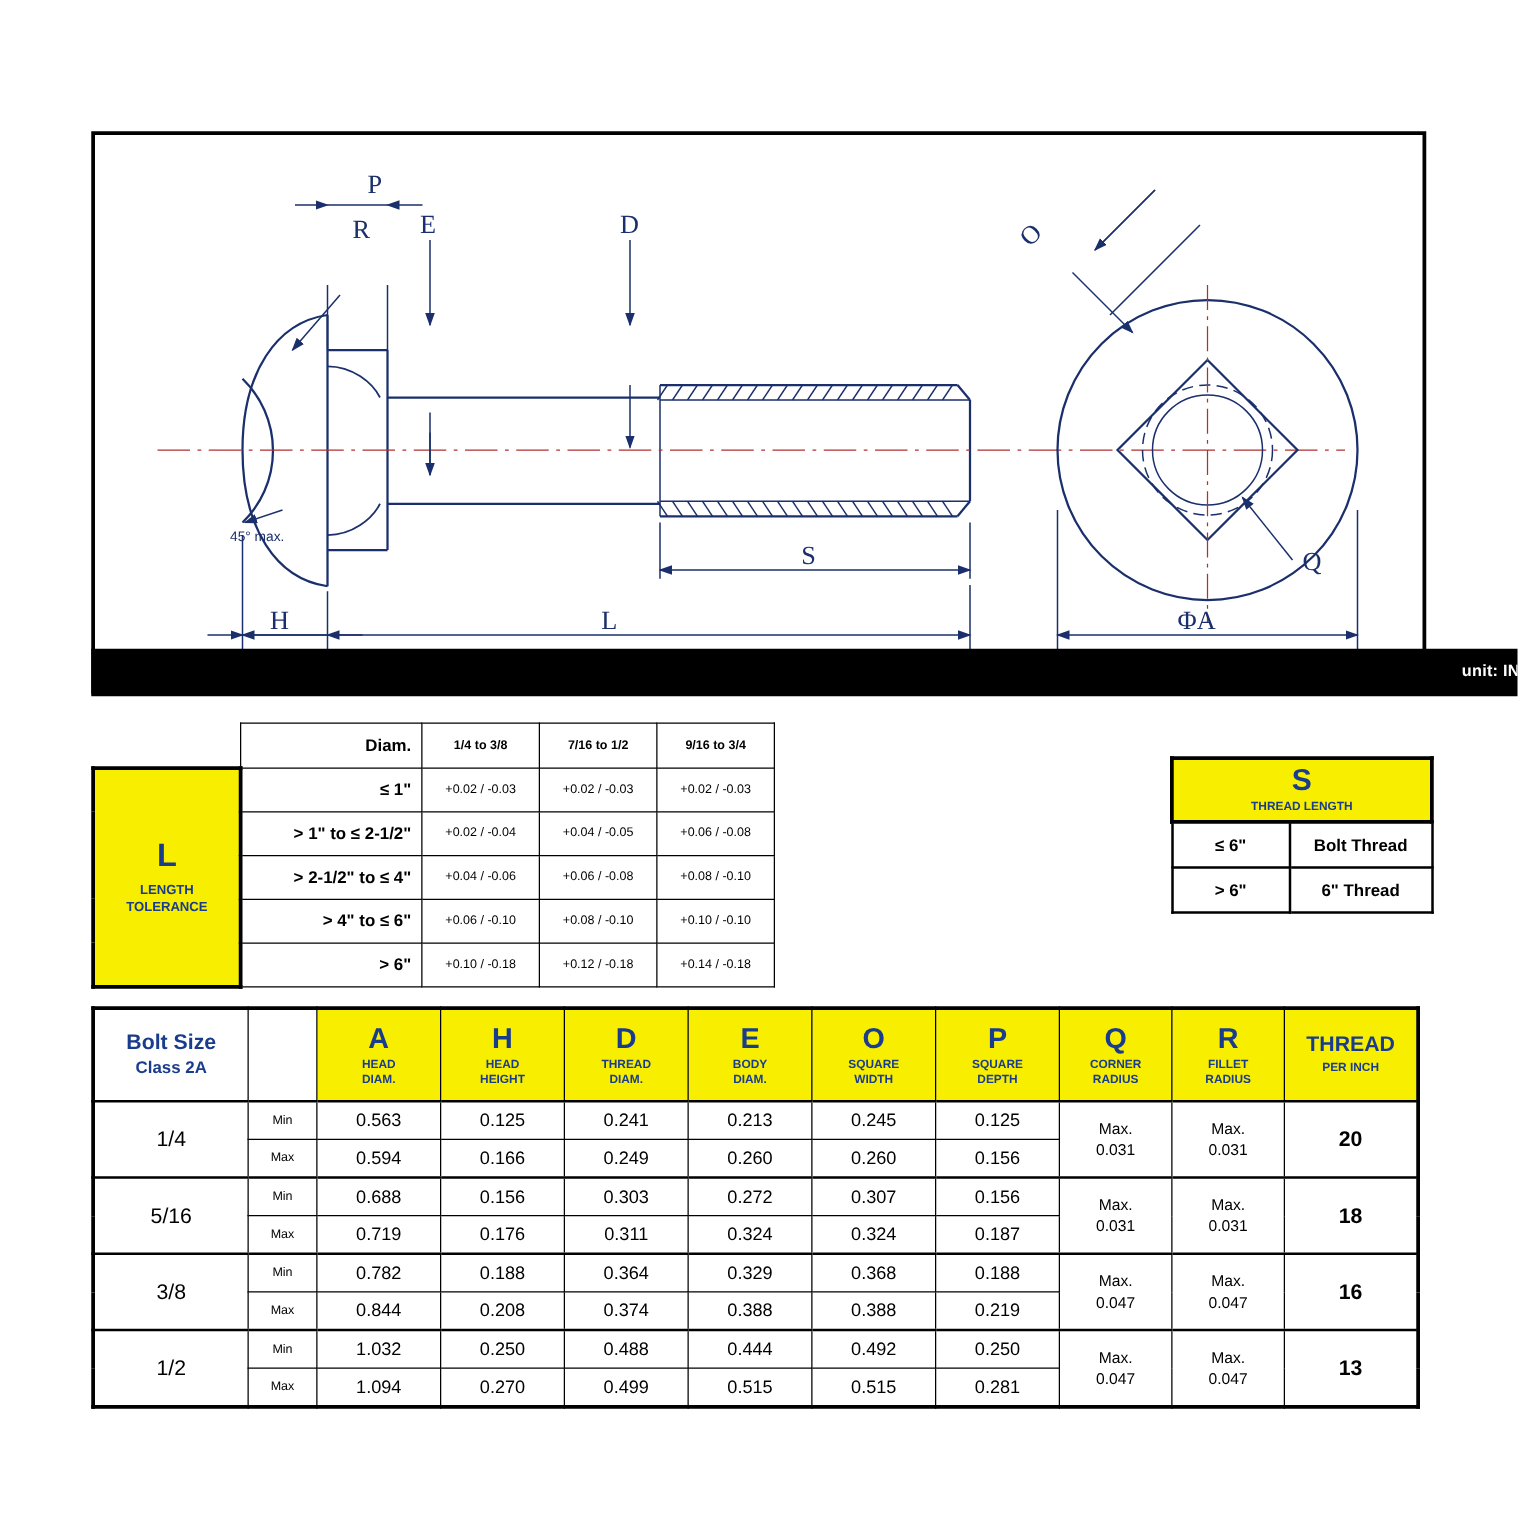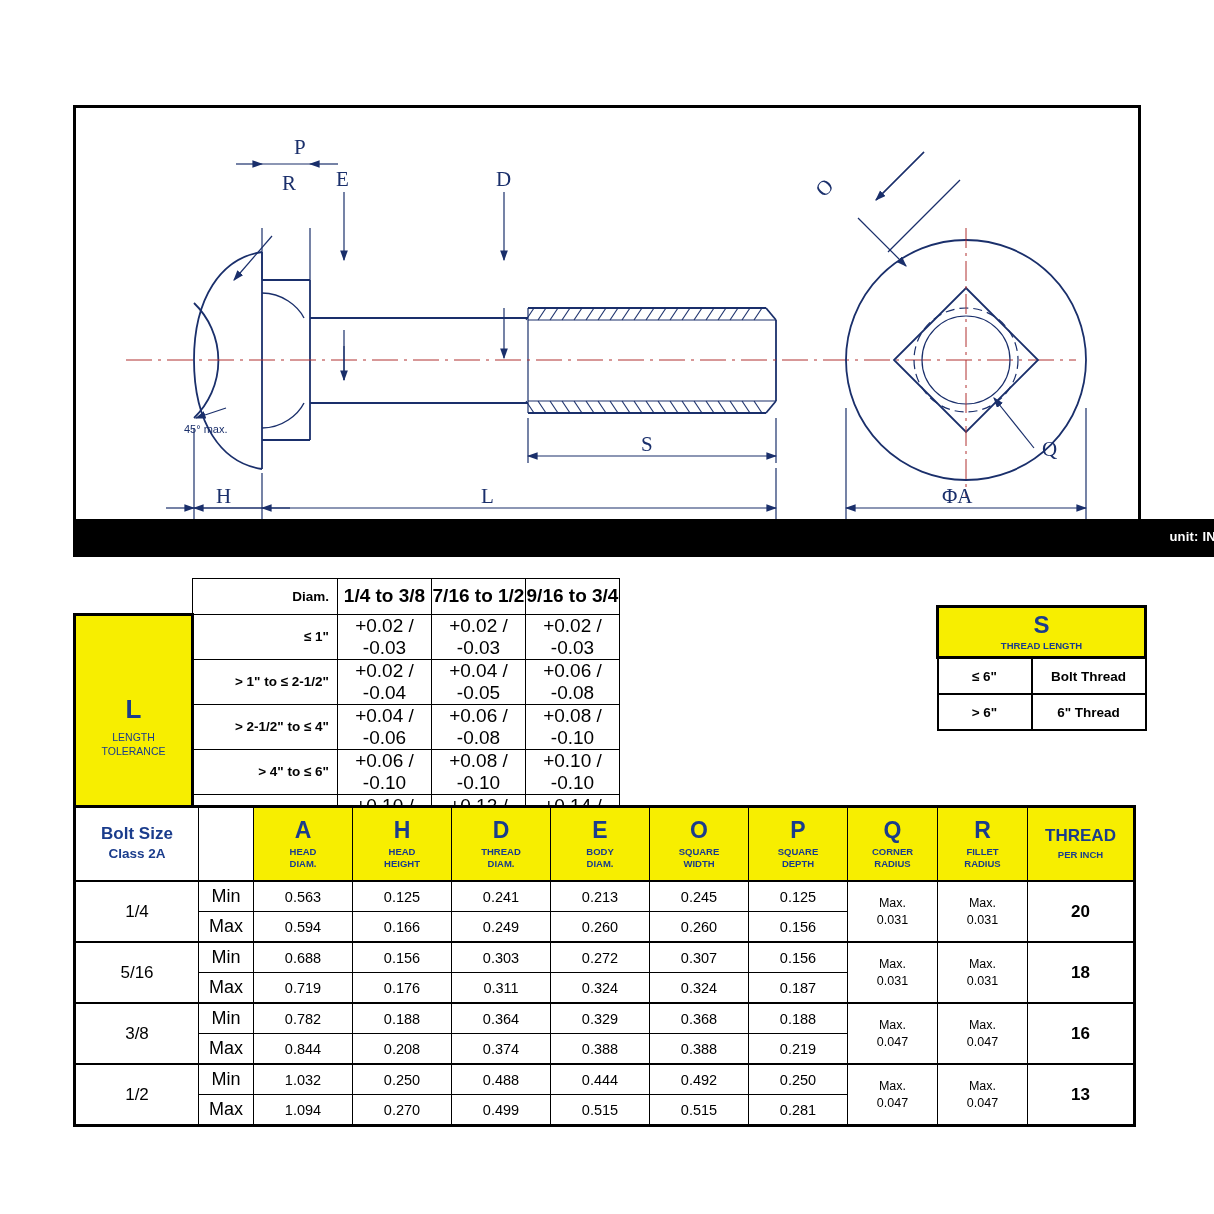--- a/index.html
+++ b/index.html
@@ -78,21 +78,21 @@
     vertical-align: middle;
   }
   #ltol-table .lcell .big {
     font-size: 26px;
     font-weight: bold;
     color: #1a3c8c;
     line-height: 1.1;
   }
   #ltol-table .lcell .sub {
     font-size: 10.5px;
-    font-weight: normal;
+    font-weight: bold;
     color: #1a3c8c;
     line-height: 1.35;
     margin-top: 6px;
   }
   #ltol-table .rng {
     width: 135px;
     text-align: right;
     padding-right: 8px;
     font-weight: bold;
     font-size: 13.5px;
@@ -100,21 +100,21 @@
   #ltol-table .hdr {
     font-weight: bold;
     height: 30px;
   }
   #ltol-table .hdr-diam {
     text-align: right;
     padding-right: 8px;
   }
   #ltol-table .val {
     width: 93px;
-    font-size: 19px;
+    font-size: 10px;
   }
   #ltol-table .blank {
     border: none;
     background: transparent;
   }
 
   
   #s-table {
     left: 936px;
     top: 605px;
@@ -203,21 +203,21 @@
     line-height: 1.5;
     text-align: center;
   }
   #main-table .minmax-hdr { width: 54px; }
   #main-table .size-cell {
     font-size: 17px;
     font-weight: normal;
     width: 122px;
   }
   #main-table .mm {
-    font-size: 18px;
+    font-size: 10px;
     width: 54px;
   }
   #main-table .dat { width: 98px; height: 29px; }
   #main-table .rad {
     width: 89px;
     font-size: 12.5px;
     line-height: 1.35;
   }
   #main-table .thread-cell {
     width: 105px;

